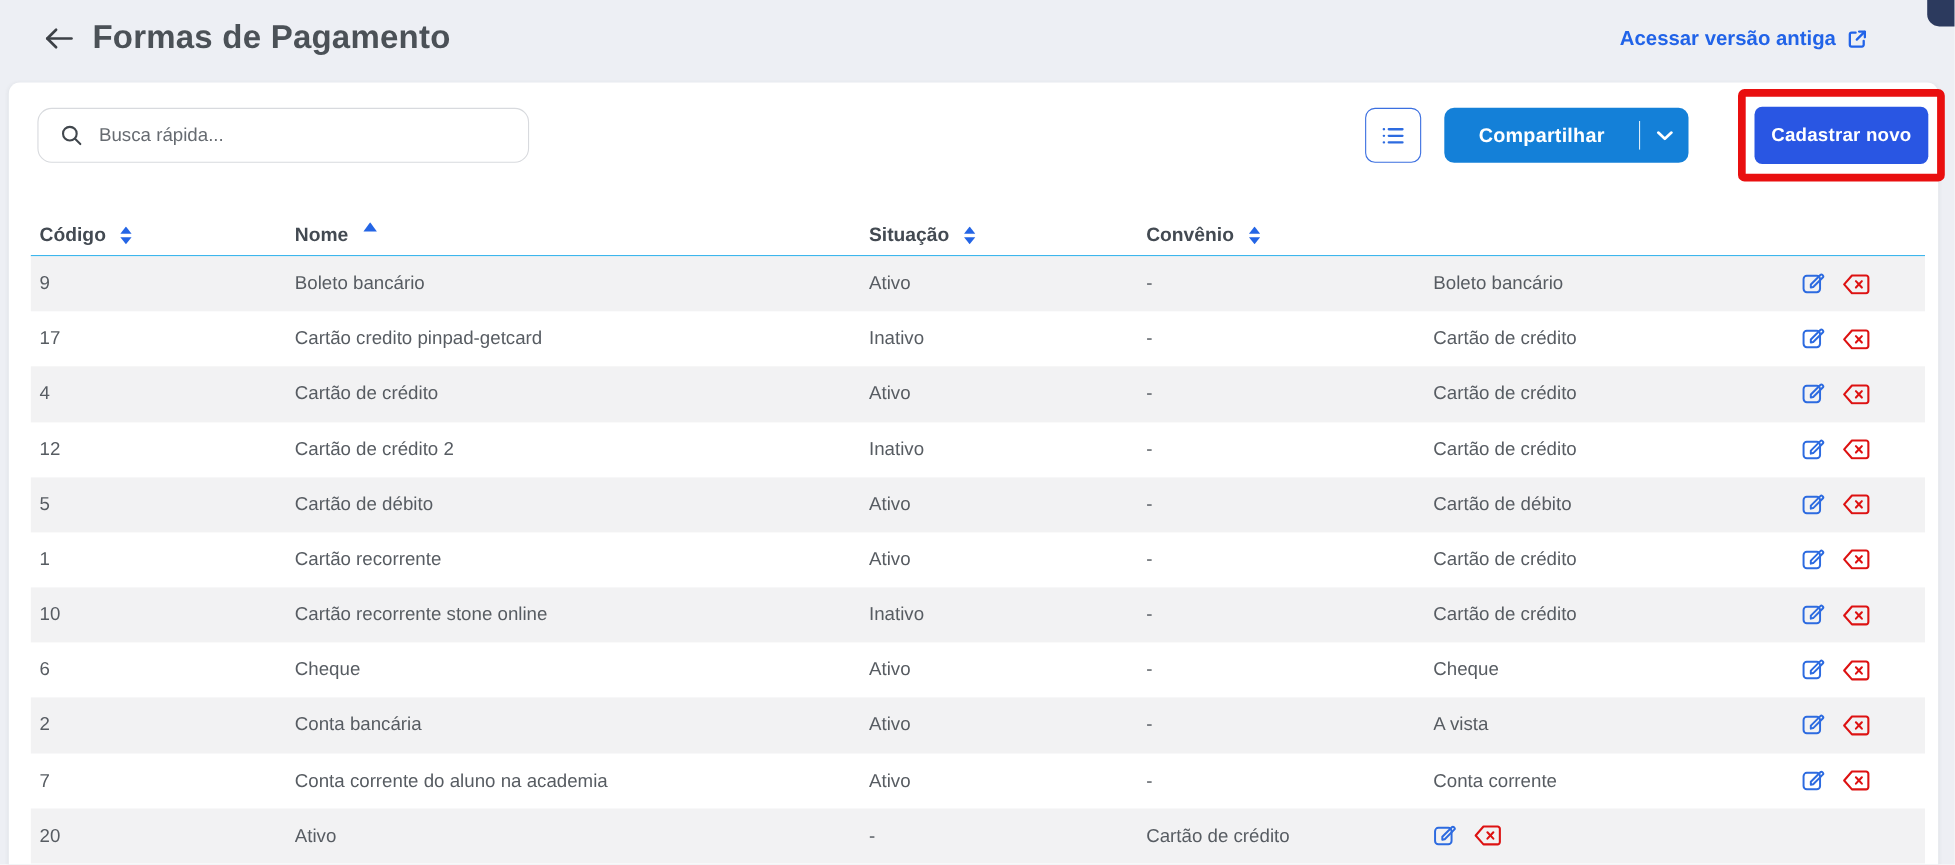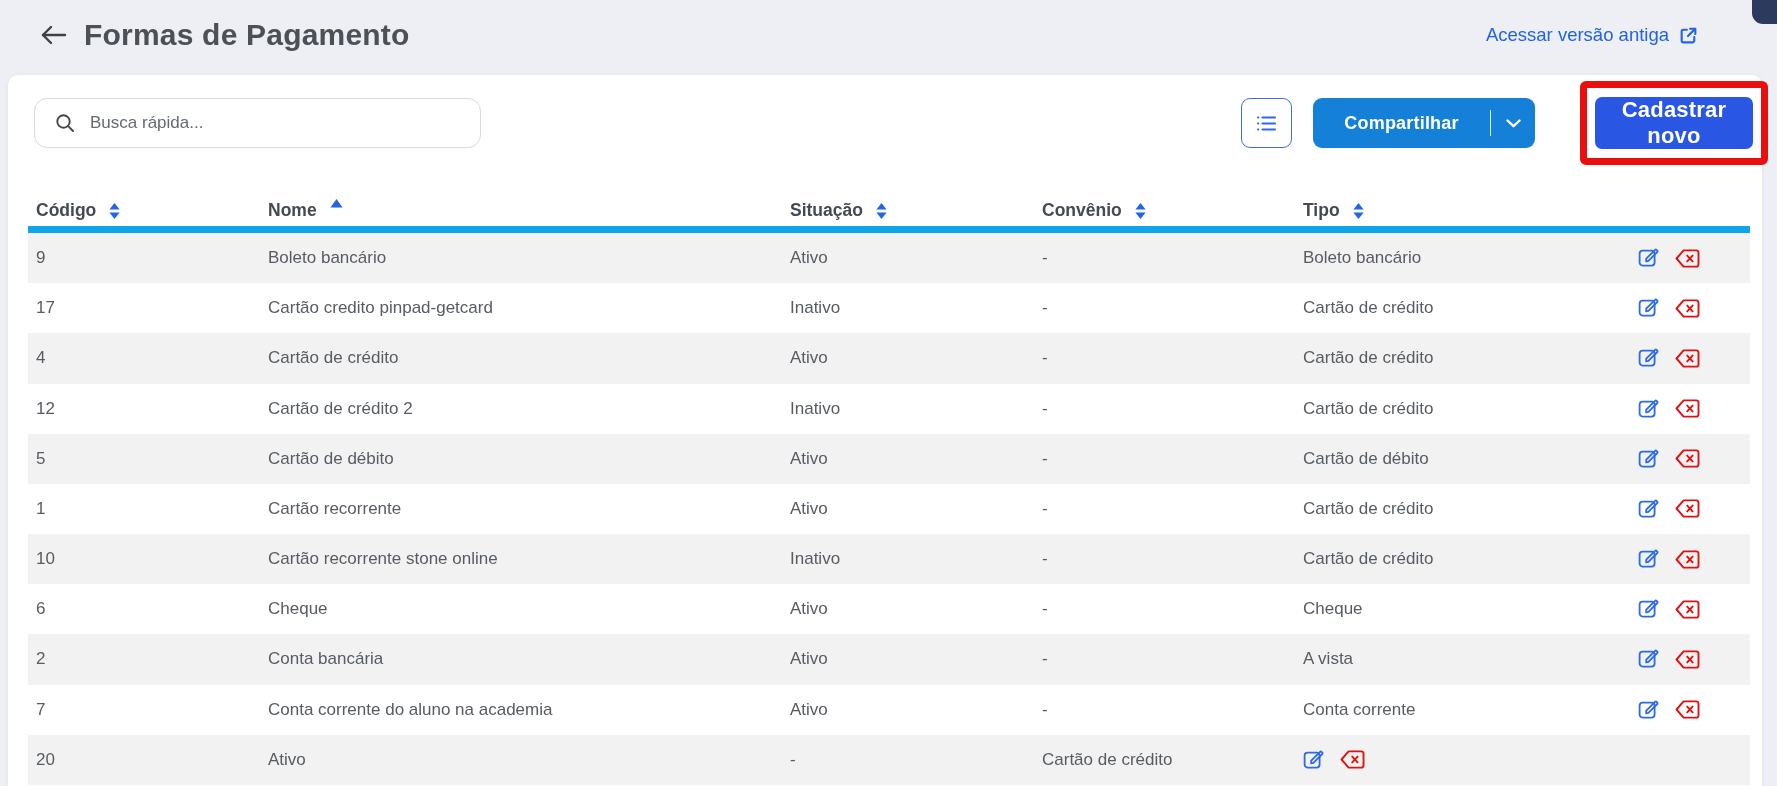--- a/index.html
+++ b/index.html
@@ -17,21 +17,21 @@
   }
   .back-btn {
     background:none; border:none; cursor:pointer; width:34px; height:34px;
     display:flex; align-items:center; justify-content:center; margin-right:14px;
   }
   .page-title {
     font-size:30px; font-weight:600; color:#4b5157; letter-spacing:.2px;
   }
   .legacy-link {
     margin-left:auto; display:flex; align-items:center; gap:9px;
-    color:#2163e8; font-size:18.5px; font-weight:400; text-decoration:none;
+    color:#2163e8; font-size:18.5px; font-weight:700; text-decoration:none;
     margin-right:42px; cursor:pointer;
   }
   .corner-widget {
     position:absolute; top:0; right:0; width:25px; height:24px;
     background:#2c3a5e; border-radius:0 0 0 11px;
   }
   
   .panel {
     position:absolute; left:8px; top:75px; width:1754px; bottom:0;
     background:#fff; border-radius:10px 10px 0 0;
@@ -70,28 +70,28 @@
   .share-caret {
     width:44px; background:none; border:none; display:flex; align-items:center;
     justify-content:center; cursor:pointer;
   }
   .red-annotation {
     margin-left:45px; border:7px solid #e90f0f; border-radius:6px;
     background:#fff; padding:9px 8px; position:relative; z-index:5;
   }
   .create-btn {
     width:158px; height:52px; background:#2956e3; color:#fff; border:none;
-    border-radius:7px; font-family:"Liberation Sans",sans-serif; font-size:22px;
+    border-radius:7px; font-family:"Liberation Sans",sans-serif; font-size:17px;
     font-weight:700; cursor:pointer; letter-spacing:.2px;
   }
   
   .table { margin:30px 12px 0 20px; width:1722px; }
   .thead {
     display:grid; grid-template-columns:240px 522px 252px 261px 335px 1fr;
-    height:38px; align-items:center; border-bottom:7px solid #0ea5e9;
+    height:38px; align-items:center; border-bottom:1px solid #0ea5e9;
   }
   .th {
     display:flex; align-items:center; gap:13px;
     font-size:17.5px; font-weight:700; color:#434a52;
   }
   .th:first-child { padding-left:8px; }
   .sort-icon { display:flex; cursor:pointer; }
   .sort-asc-icon { transform:translateY(-7px); }
   .row {
     display:grid; grid-template-columns:240px 522px 252px 261px 335px 1fr;
@@ -207,29 +207,20 @@
       </div>
       <div class="th">
         <span>Convênio</span>
         <span class="sort-icon">
           <svg width="11" height="16" viewBox="0 0 11 16">
               <path d="M5.5 0 L10.6 6.4 H0.4 Z" fill="#2465e5"></path>
               <path d="M5.5 16 L0.4 9.6 H10.6 Z" fill="#2465e5"></path>
             </svg>
         </span>
       </div>
-      <div class="th">
-        <span>Tipo</span>
-        <span class="sort-icon">
-          <svg width="11" height="16" viewBox="0 0 11 16">
-              <path d="M5.5 0 L10.6 6.4 H0.4 Z" fill="#2465e5"></path>
-              <path d="M5.5 16 L0.4 9.6 H10.6 Z" fill="#2465e5"></path>
-            </svg>
-        </span>
-      </div>
       <div class="th"></div>
     </div>
 
     <div class="tbody">
   <div class="row">
     <div class="cell">9</div>
     <div class="cell">Boleto bancário</div>
     <div class="cell">Ativo</div>
     <div class="cell">-</div>
     <div class="cell">Boleto bancário</div>

